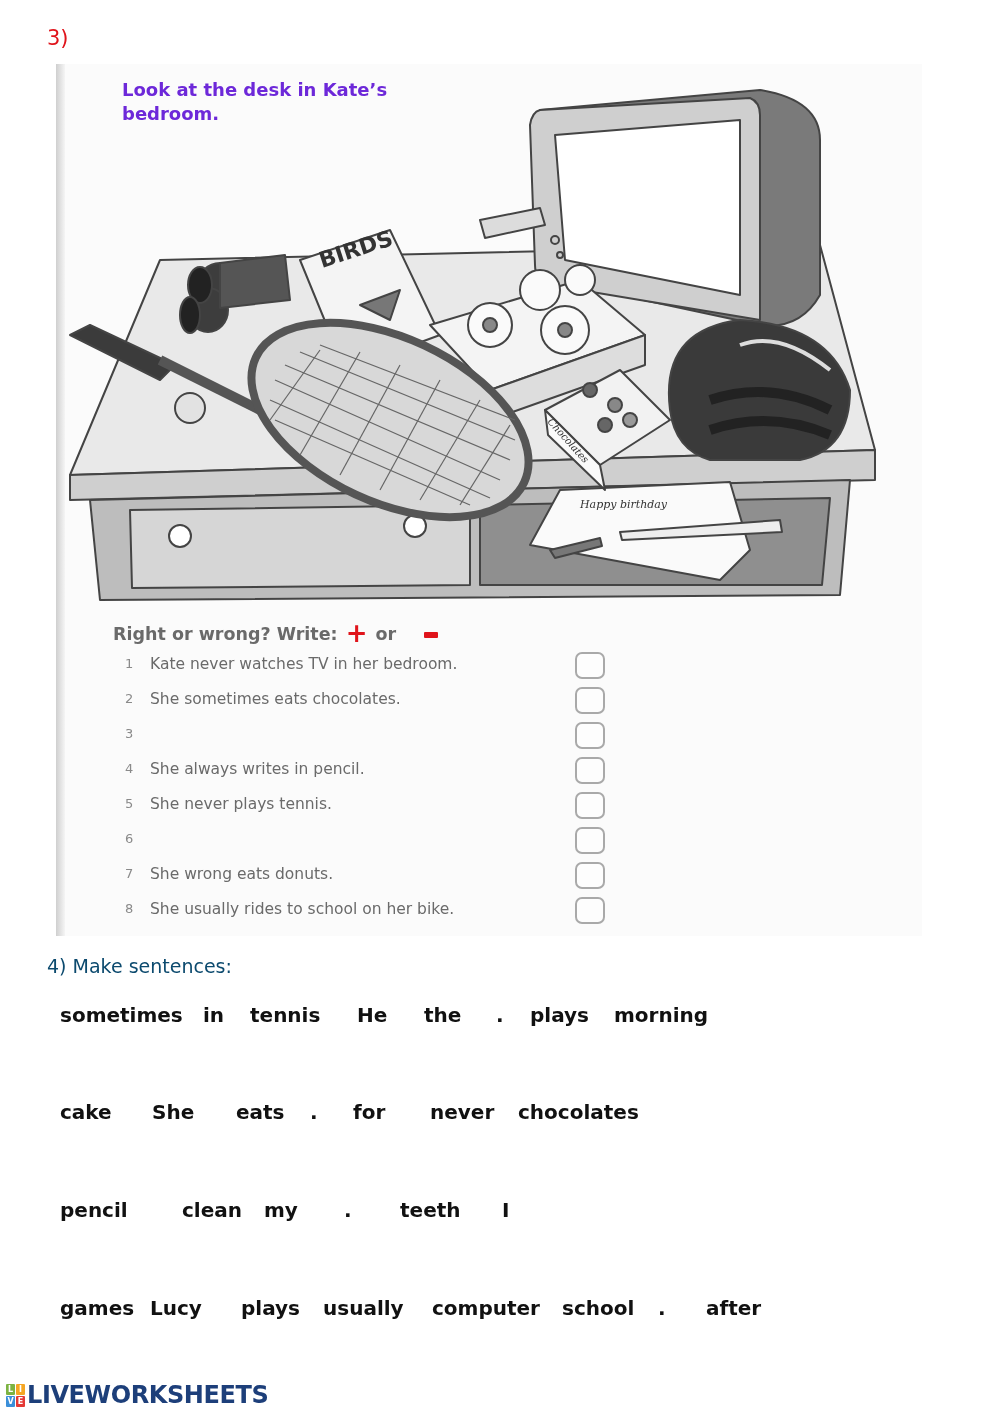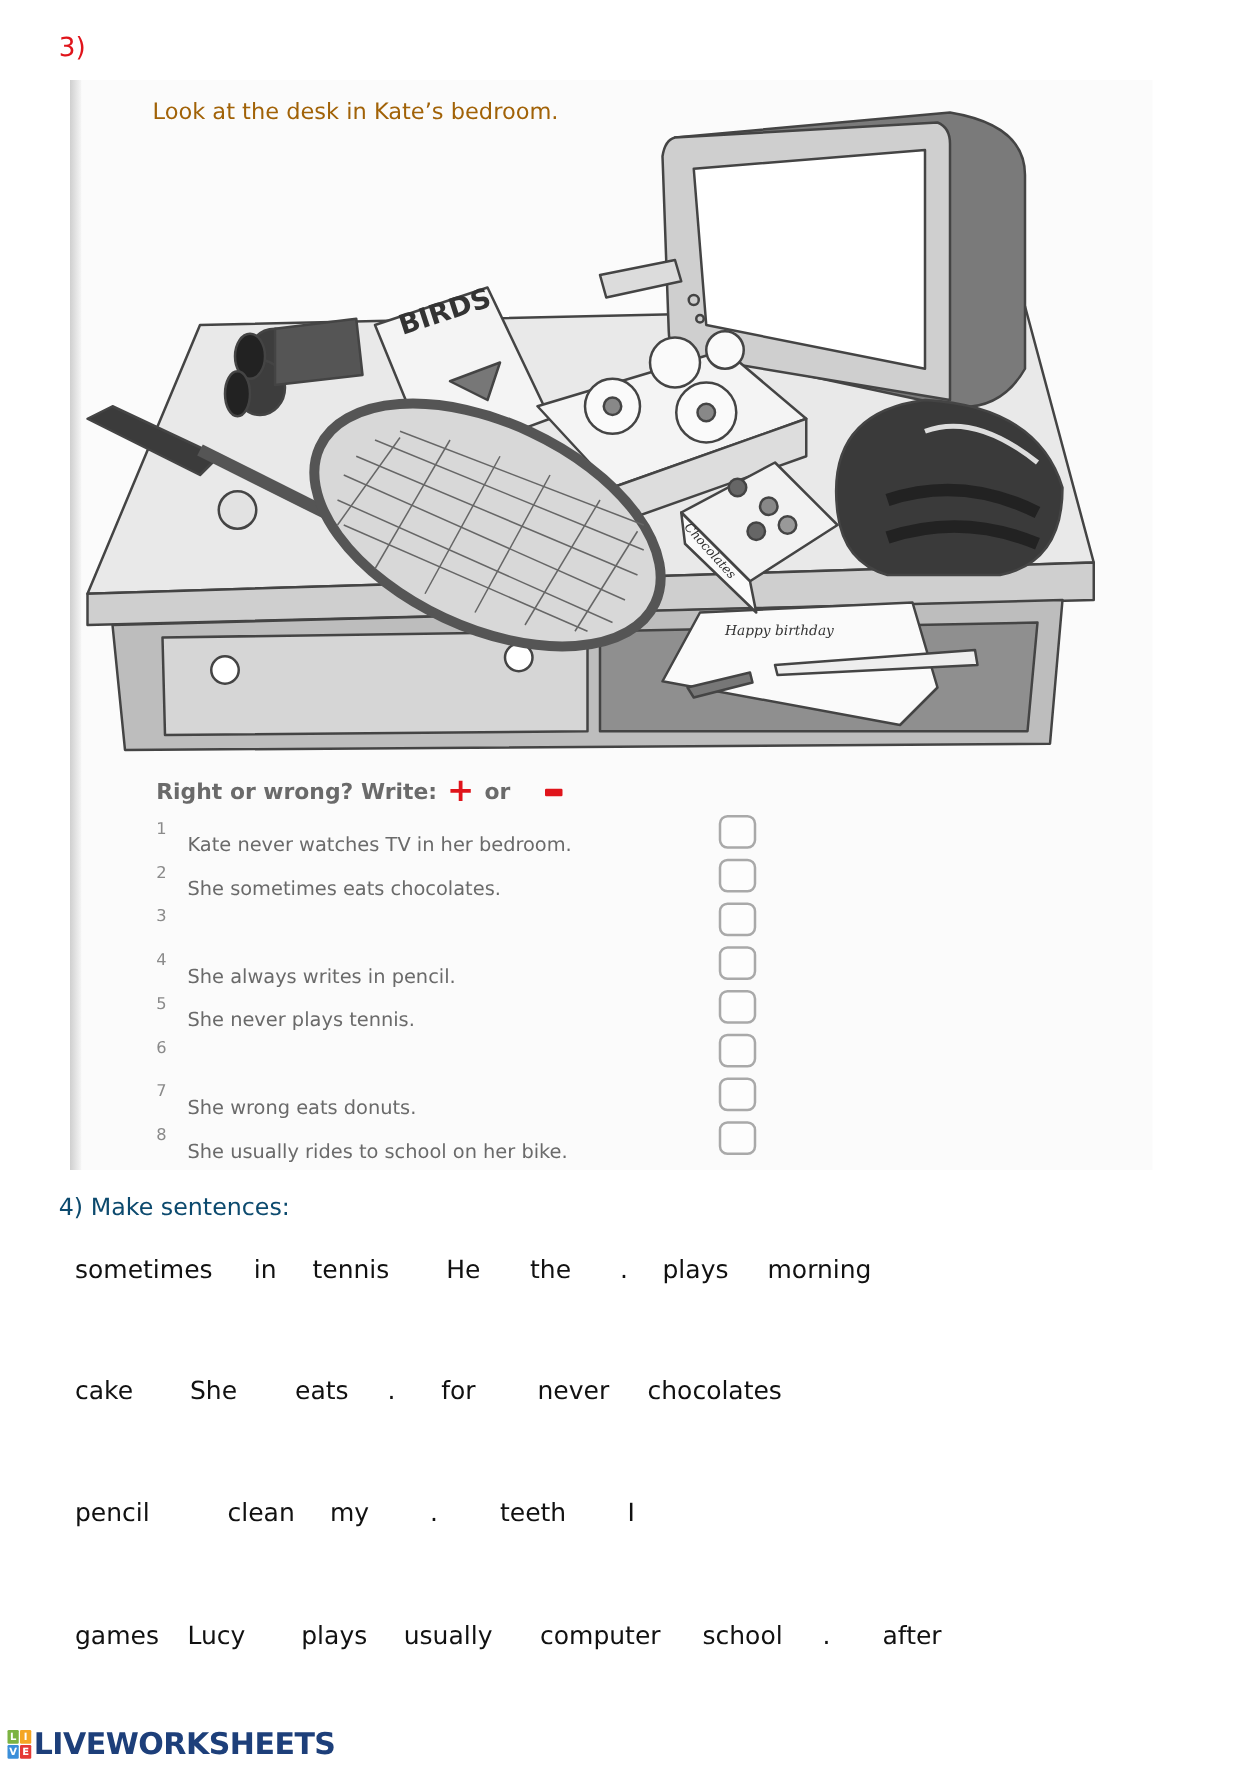--- a/index.html
+++ b/index.html
@@ -18,60 +18,60 @@
       background: #fbfbfb;
     }
     .scan-edge {
       left: 56px; top: 64px; width: 9px; height: 872px;
       background: linear-gradient(to right, #cfcfcf, #f5f5f5);
     }
 
     .intro {
       left: 122px; top: 78px; width: 340px;
       font-family: "DejaVu Sans", sans-serif;
-      font-weight: normal; font-size: 18px; line-height: 24px;
-      color: #a16207;
+      font-weight: bold; font-size: 18px; line-height: 24px;
+      color: #6d28d9;
     }
 
     .illustration { left: 60px; top: 80px; width: 820px; height: 530px; }
 
     .instruction {
-      left: 125px; top: 618px;
+      left: 113px; top: 618px;
       font-family: "DejaVu Sans", sans-serif;
       font-weight: bold; font-size: 17.5px; color: #6a6a6a;
       white-space: nowrap;
     }
     .plus-sign { color: #e0141b; font-size: 26px; font-weight: bold; vertical-align: -2px; margin: 0 2px; }
     .minus-sign {
       display: inline-block; width: 14px; height: 6px; background: #e0141b;
       vertical-align: middle; margin-left: 22px; border-radius: 1px;
     }
 
     .statements { left: 120px; top: 650px; width: 500px; }
     .statement {
       position: relative; height: 35px;
       font-family: "DejaVu Sans", sans-serif; font-size: 15.5px; color: #6a6a6a;
     }
     .statement .num {
       position: absolute; left: 5px; top: 6px; font-size: 13px; color: #8a8a8a;
     }
-    .statement .text { position: absolute; left: 30px; top: 17px; white-space: nowrap; text-align: right; }
+    .statement .text { position: absolute; left: 30px; top: 5px; white-space: nowrap; text-align: right; }
     .statement .answer-box {
       position: absolute; left: 455px; top: 2px; width: 30px; height: 27px;
       border: 2px solid #a9a9a9; border-radius: 7px; background: #fdfdfd;
       box-sizing: border-box;
     }
 
     .section4-title {
       left: 47px; top: 955px;
       font-family: "DejaVu Sans", sans-serif; font-size: 19px; color: #0c4a6e;
     }
     .word-row {
       left: 0; height: 30px; width: 880px;
-      font-family: "DejaVu Sans", sans-serif; font-size: 20px; color: #111111;
+      font-family: "DejaVu Sans", sans-serif; font-size: 20px; color: #111111; font-weight: bold;
     }
     .word { position: absolute; top: 0; white-space: nowrap; }
 
     .footer-logo { left: 6px; top: 1381px; height: 28px; display: flex; align-items: center; }
     .logo-grid { display: grid; grid-template-columns: 9px 9px; grid-template-rows: 11px 11px; gap: 1px; margin-right: 2px; }
     .logo-grid span {
       display: flex; align-items: center; justify-content: center;
       font-family: "DejaVu Sans", sans-serif; font-size: 8px; font-weight: bold; color: #fff;
       border-radius: 1px;
     }

